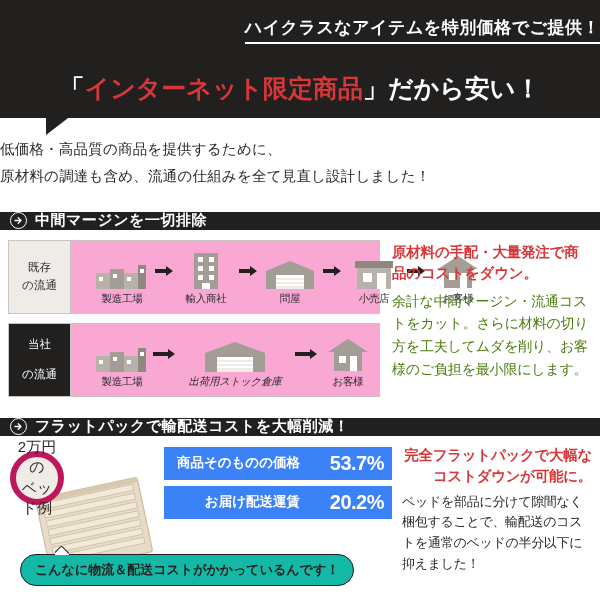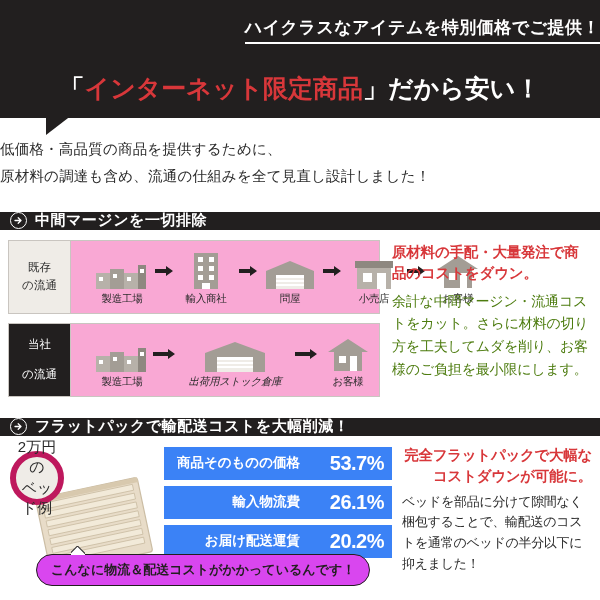--- a/index.html
+++ b/index.html
@@ -249,22 +249,22 @@
     margin-top: 5px;
     font-size: 13px;
     color: #2b2b2b;
     line-height: 1.6;
     letter-spacing: -0.3px;
   }
 
   
   .callout {
     position: absolute;
-    left: 36px; bottom: 14px;
-    background: #d946ef;
+    left: 20px; bottom: 14px;
+    background: #14b8a6;
     border: 1.5px solid #221f1f;
     border-radius: 16px;
     padding: 6px 14px;
     font-size: 13px;
     font-weight: bold;
     color: #221f1f;
     white-space: nowrap;
   }
   .callout .tip {
     position: absolute;
@@ -518,24 +518,20 @@
         </g>
       </svg>
     </div>
 
     <div class="bars">
       <div class="barrow">
         <span class="blabel">商品そのものの価格</span>
         <span class="bval">53.7%</span>
       </div>
       <div class="barrow">
-        <span class="blabel">輸入物流費</span>
-        <span class="bval">26.1%</span>
-      </div>
-      <div class="barrow">
         <span class="blabel">お届け配送運賃</span>
         <span class="bval">20.2%</span>
       </div>
     </div>
 
     <div class="rightcopy">
       <h3>完全フラットパックで大幅なコストダウンが可能に。</h3>
       <p>ベッドを部品に分けて隙間なく梱包することで、輸配送のコストを通常のベッドの半分以下に抑えました！</p>
     </div>
   </div>

